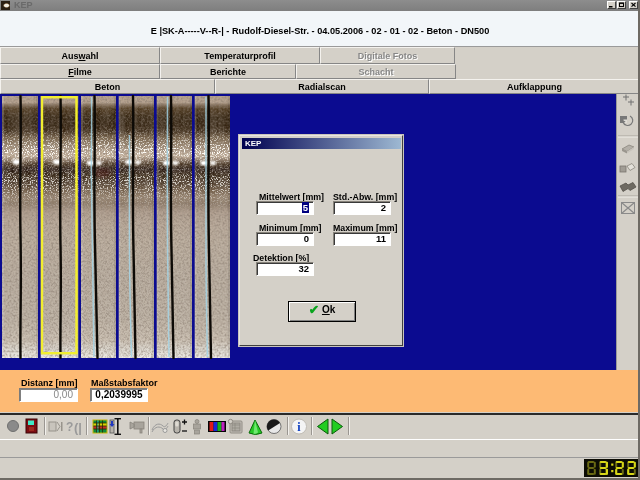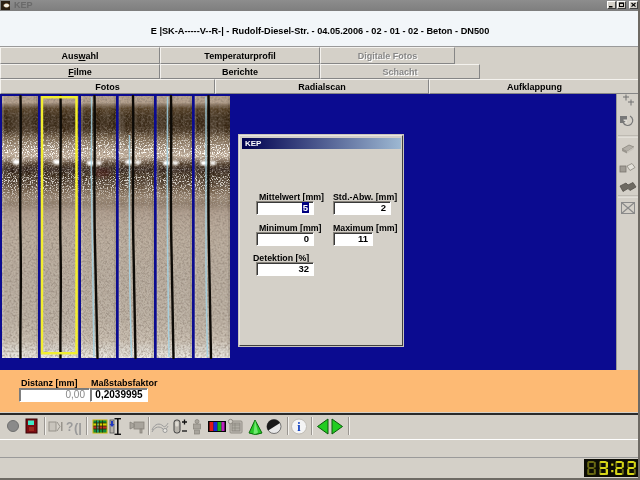--- a/index.html
+++ b/index.html
@@ -61,25 +61,25 @@
     <div>E |SK-A-----V--R-| - Rudolf-Diesel-Str. - 04.05.2006 - 02 - 01 - 02 - Beton - DN500</div>
   </div>
 
 <div class="abs tabrow" style="top:47px;height:17px;">
   <div class="tab" style="width:160px">Aus<u>w</u>ahl</div>
   <div class="tab" style="width:160px">Temperaturprofil</div>
   <div class="tab dis" style="width:135px">Digitale Fotos</div>
 </div>
 <div class="abs tabrow" style="top:64px;height:15px;">
   <div class="tab" style="width:160px"><u>F</u>ilme</div>
-  <div class="tab" style="width:160px">Berichte</div>
+  <div class="tab" style="width:136px">Berichte</div>
   <div class="tab dis" style="width:160px">Schacht</div>
 </div>
 <div class="abs tabrow" style="top:79px;height:15px;">
-  <div class="tab" style="width:215px">Fotos</div>
+  <div class="tab" style="width:215px">Beton</div>
   <div class="tab" style="width:214px">Radialscan</div>
   <div class="tab" style="width:211px">Aufklappung</div>
 </div>
 
 <div class="abs" id="content"></div>
 <div class="abs" id="photo" style="left:2px;top:95px;width:229px;height:264px;">
 <svg width="229" height="264" xmlns="http://www.w3.org/2000/svg">
 <defs>
 <linearGradient id="bands" x1="0" y1="0" x2="0" y2="1">
 <stop offset="0%" stop-color="#b5a08c"></stop>
@@ -243,29 +243,30 @@
 
 <div class="abs" id="dlg">
   <div class="abs" id="dlgtitle">KEP</div>
   <div class="abs dlab" style="left:19px;top:56px">Mittelwert [mm]</div>
   <div class="abs dlab" style="left:93px;top:56px">Std.-Abw. [mm]</div>
   <div class="abs dinput" style="left:16px;top:65px;width:58px;height:14px"><span style="background:#000080;color:#fff;padding:0 1px">5</span></div>
   <div class="abs dinput" style="left:93px;top:65px;width:58px;height:14px">2</div>
   <div class="abs dlab" style="left:19px;top:87px">Minimum [mm]</div>
   <div class="abs dlab" style="left:93px;top:87px">Maximum [mm]</div>
   <div class="abs dinput" style="left:16px;top:96px;width:58px;height:14px">0</div>
-  <div class="abs dinput" style="left:93px;top:96px;width:40px;height:14px">11</div>
+  <div class="abs dinput" style="left:93px;top:96px;width:58px;height:14px">11</div>
   <div class="abs dlab" style="left:13px;top:117px">Detektion [%]</div>
   <div class="abs dinput" style="left:16px;top:126px;width:58px;height:14px">32</div>
+  <div class="abs" id="okbtn"><span style="color:#0aa41e;font-weight:bold;font-size:12.5px;vertical-align:-1px;">✔</span> <u>O</u>k</div>
 </div>
 
 <div class="abs" id="fieldpanel">
   <div class="abs flab" style="left:21px;top:8px">Distanz [mm]</div>
   <div class="abs flab" style="left:91px;top:8px">Maßstabsfaktor</div>
-  <div class="abs finput" style="left:19px;top:18px;width:71px;height:14px;color:#888;text-align:right;padding-right:4px;">0,00</div>
+  <div class="abs finput" style="left:19px;top:18px;width:59px;height:14px;color:#888;text-align:right;padding-right:4px;">0,00</div>
   <div class="abs finput" style="left:90px;top:18px;width:58px;height:14px;font-weight:bold;text-align:center;">0,2039995</div>
 </div>
 
 <div class="abs" id="toolbar">
 <svg width="640" height="24" xmlns="http://www.w3.org/2000/svg">
 <defs>
 <g id="sep">
           <rect x="0" y="2" width="1" height="18" fill="#9a9691"></rect>
           <rect x="1" y="2" width="1" height="18" fill="#f2f0ec"></rect>
         </g>

